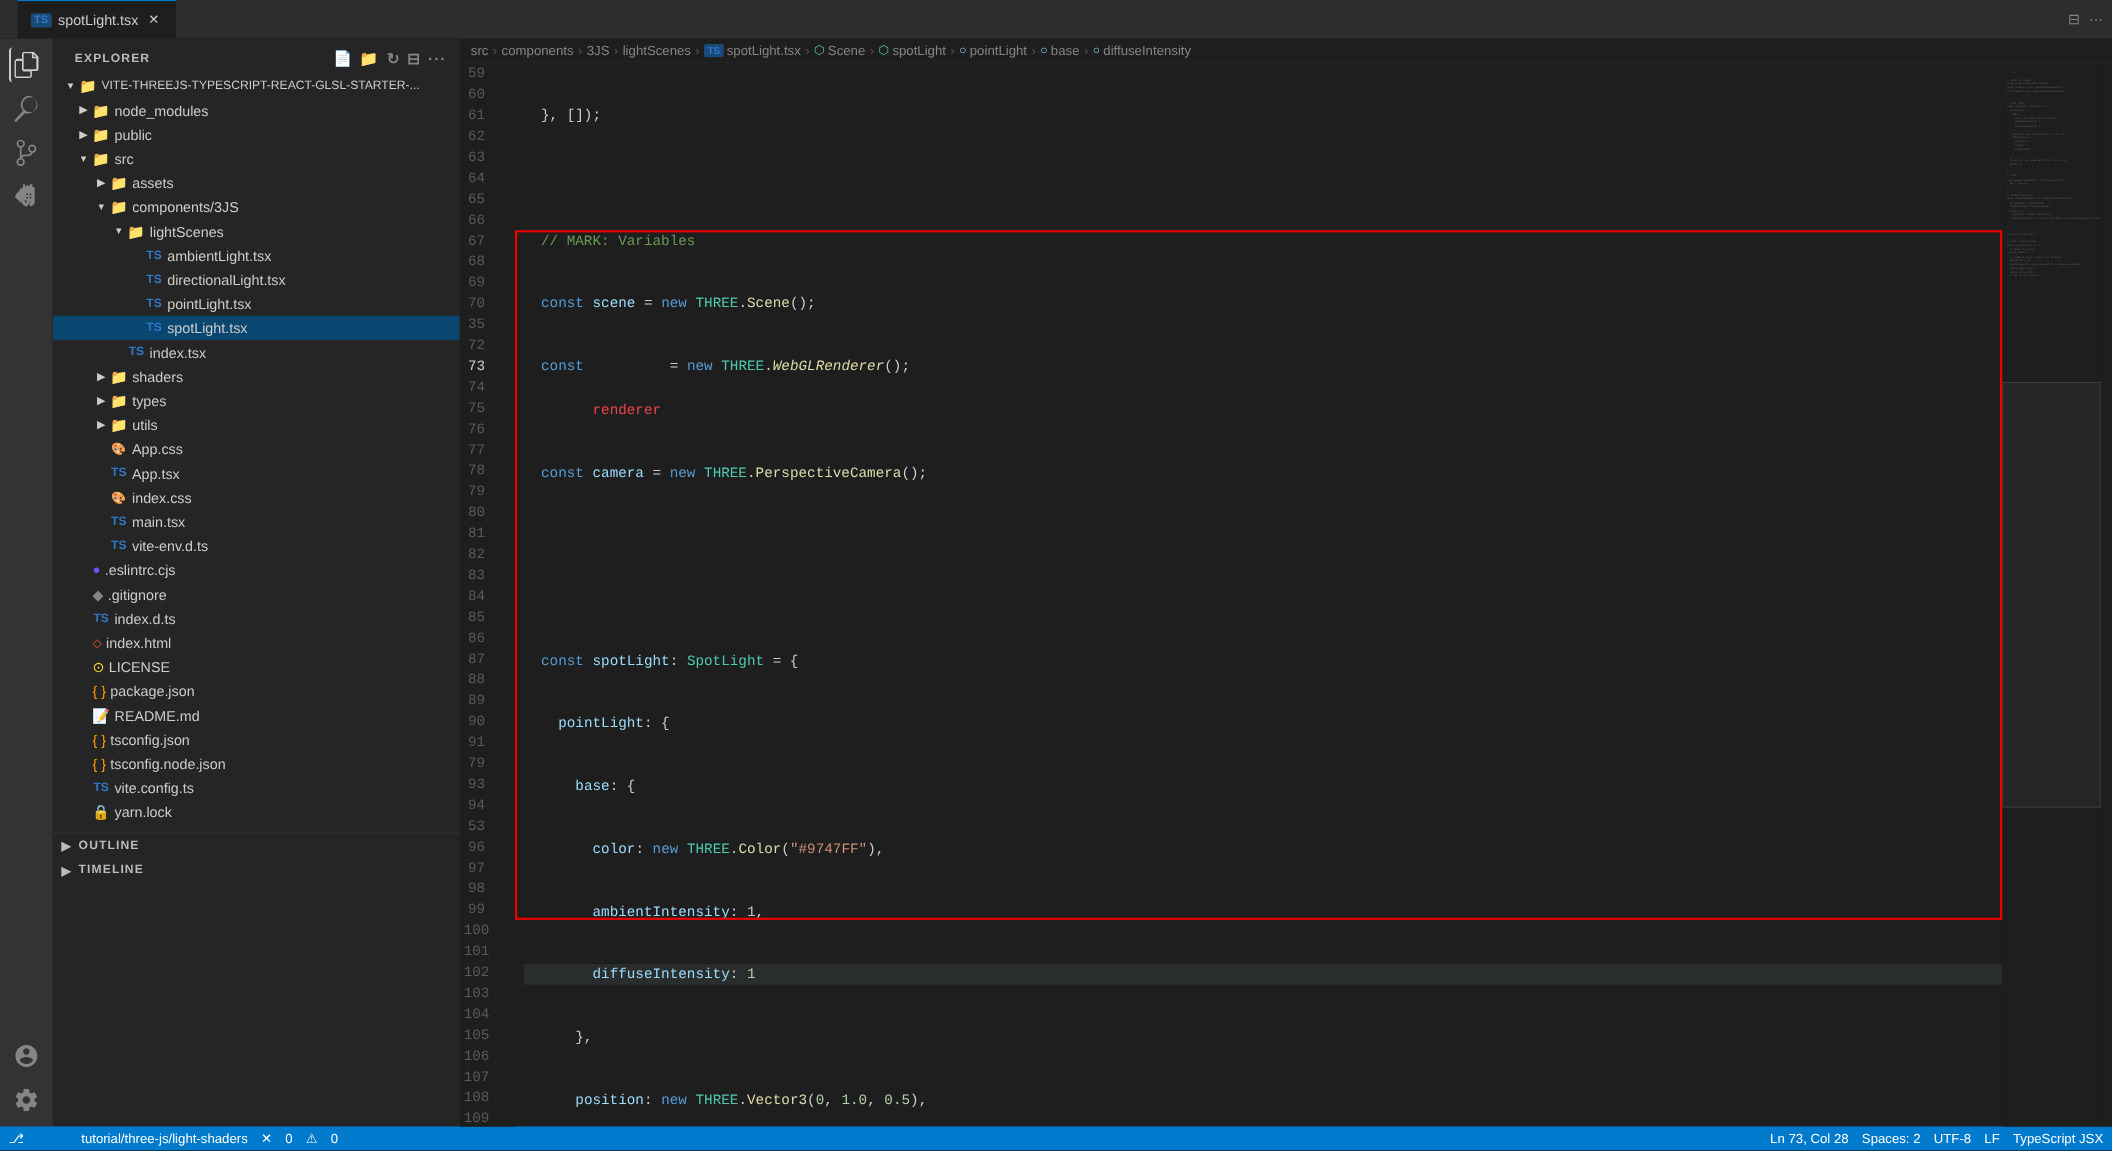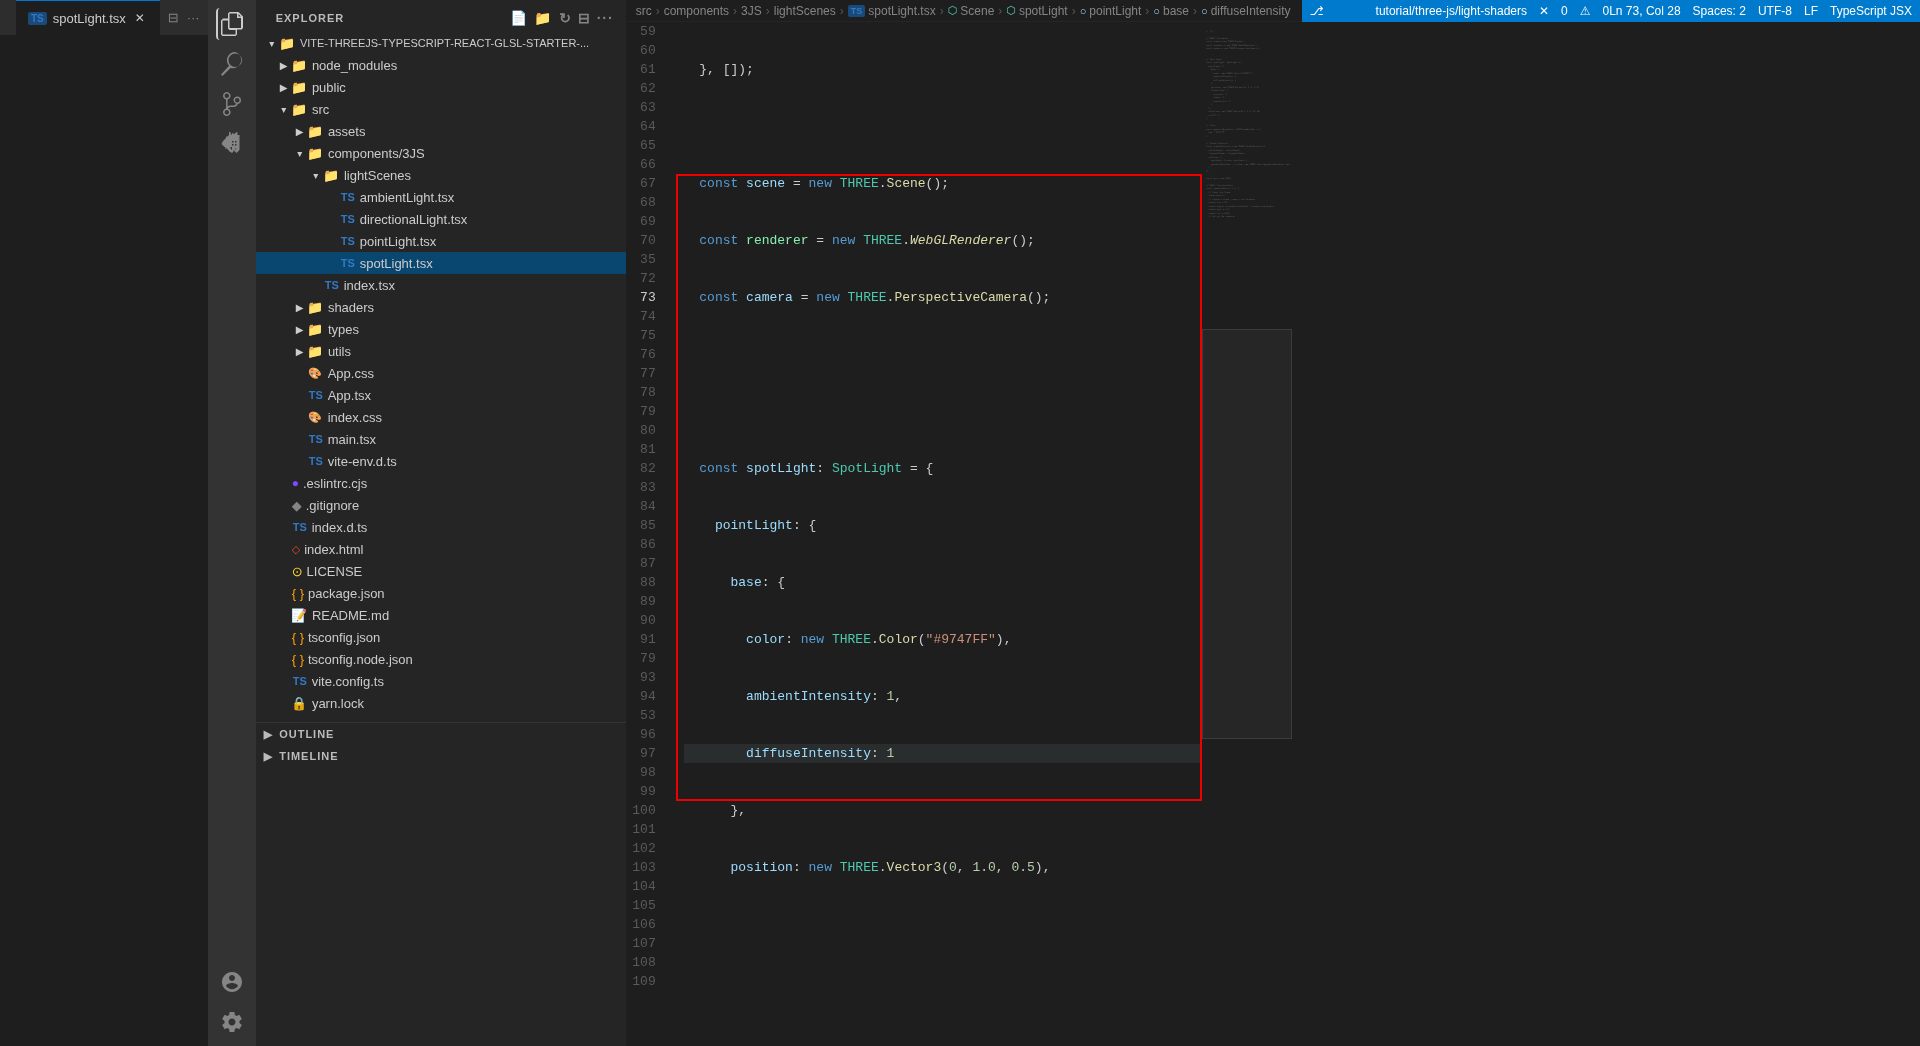--- a/index.html
+++ b/index.html
@@ -195,21 +195,21 @@
     .code-container {
       flex: 1;
       overflow: auto;
       display: flex;
       position: relative;
     }
 
     .line-numbers {
       width: 50px;
       padding: 0 10px 0 0;
-      text-align: right;
+      text-align: center;
       color: #5a5a5a;
       font-family: 'Consolas', 'Courier New', monospace;
       font-size: 13px;
       line-height: 19px;
       user-select: none;
       flex-shrink: 0;
       background: #1e1e1e;
     }
 
     .code-content {
@@ -264,21 +264,21 @@
 
     .scrollbar-track {
       width: 10px;
       background: #1e1e1e;
       flex-shrink: 0;
     }
   </style>
 </head>
 <body>
 
-<div style="display:flex; flex-direction:row; height:100%;">
+<div style="display:flex; flex-direction:column; height:100%;">
 
   <div class="tab-bar">
     <div style="display:flex; align-items:center; padding: 0 8px; color:#858585; font-size:13px; height:35px; gap:6px; cursor:pointer;">
     </div>
     <div class="tab active">
       <span style="color:#3178c6; font-size:10px; font-weight:bold; background:#1a4a7a; padding:1px 3px; border-radius:2px;">TS</span>
       <span>spotLight.tsx</span>
       <span class="tab-close">✕</span>
     </div>
     <div style="flex:1;"></div>
@@ -633,22 +633,23 @@
             <div>107</div>
             <div>108</div>
             <div>109</div>
 
           </div>
         </div>
 
         <div class="code-content" style="padding-top:0; tab-size:2;">
           <div class="line"><span style="color:#cccccc;">  }, []);</span></div>
           <div class="line">&nbsp;</div>
+          <div class="line"><span style="color:#6a9955;">  // MARK: Variables</span></div>
           <div class="line"><span style="color:#569cd6;">  const </span><span style="color:#9cdcfe;">scene</span><span style="color:#cccccc;"> = </span><span style="color:#569cd6;">new </span><span style="color:#4ec9b0;">THREE</span><span style="color:#cccccc;">.</span><span style="color:#dcdcaa;">Scene</span><span style="color:#cccccc;">();</span></div>
-          <div class="line"><span style="color:#569cd6;">  const </span><span style="color:#86efac;">renderer</span><span style="color:#cccccc;"> = </span><span style="color:#569cd6;">new </span><span style="color:#4ec9b0;">THREE</span><span style="color:#cccccc;">.</span><span style="color:#dcdcaa;font-style:italic;">WebGLRenderer</span><span style="color:#cccccc;">();</span></div>
+          <div class="line"><span style="color:#569cd6;">  const </span><span style="color:#ef4444;margin-top:40px;">renderer</span><span style="color:#cccccc;"> = </span><span style="color:#569cd6;">new </span><span style="color:#4ec9b0;">THREE</span><span style="color:#cccccc;">.</span><span style="color:#dcdcaa;font-style:italic;">WebGLRenderer</span><span style="color:#cccccc;">();</span></div>
           <div class="line"><span style="color:#569cd6;">  const </span><span style="color:#9cdcfe;">camera</span><span style="color:#cccccc;"> = </span><span style="color:#569cd6;">new </span><span style="color:#4ec9b0;">THREE</span><span style="color:#cccccc;">.</span><span style="color:#dcdcaa;">PerspectiveCamera</span><span style="color:#cccccc;">();</span></div>
           <div class="line">&nbsp;</div>
           <div class="line">&nbsp;</div>
           <div class="line"><span style="color:#569cd6;">  const </span><span style="color:#9cdcfe;">spotLight</span><span style="color:#cccccc;">: </span><span style="color:#4ec9b0;">SpotLight</span><span style="color:#cccccc;"> = {</span></div>
           <div class="line"><span style="color:#cccccc;">    </span><span style="color:#9cdcfe;">pointLight</span><span style="color:#cccccc;">: {</span></div>
           <div class="line"><span style="color:#cccccc;">      </span><span style="color:#9cdcfe;">base</span><span style="color:#cccccc;">: {</span></div>
           <div class="line"><span style="color:#cccccc;">        </span><span style="color:#9cdcfe;">color</span><span style="color:#cccccc;">: </span><span style="color:#569cd6;">new </span><span style="color:#4ec9b0;">THREE</span><span style="color:#cccccc;">.</span><span style="color:#dcdcaa;">Color</span><span style="color:#cccccc;">(</span><span style="color:#ce9178;">"#9747FF"</span><span style="color:#cccccc;">),</span></div>
           <div class="line"><span style="color:#cccccc;">        </span><span style="color:#9cdcfe;">ambientIntensity</span><span style="color:#cccccc;">: </span><span style="color:#b5cea8;">1</span><span style="color:#cccccc;">,</span></div>
           <div class="line current" style="background:#2a2d2e;"><span style="color:#cccccc;">        </span><span style="color:#9cdcfe;">diffuseIntensity</span><span style="color:#cccccc;">: </span><span style="color:#b5cea8;">1</span></div>
           <div class="line"><span style="color:#cccccc;">      },</span></div>

